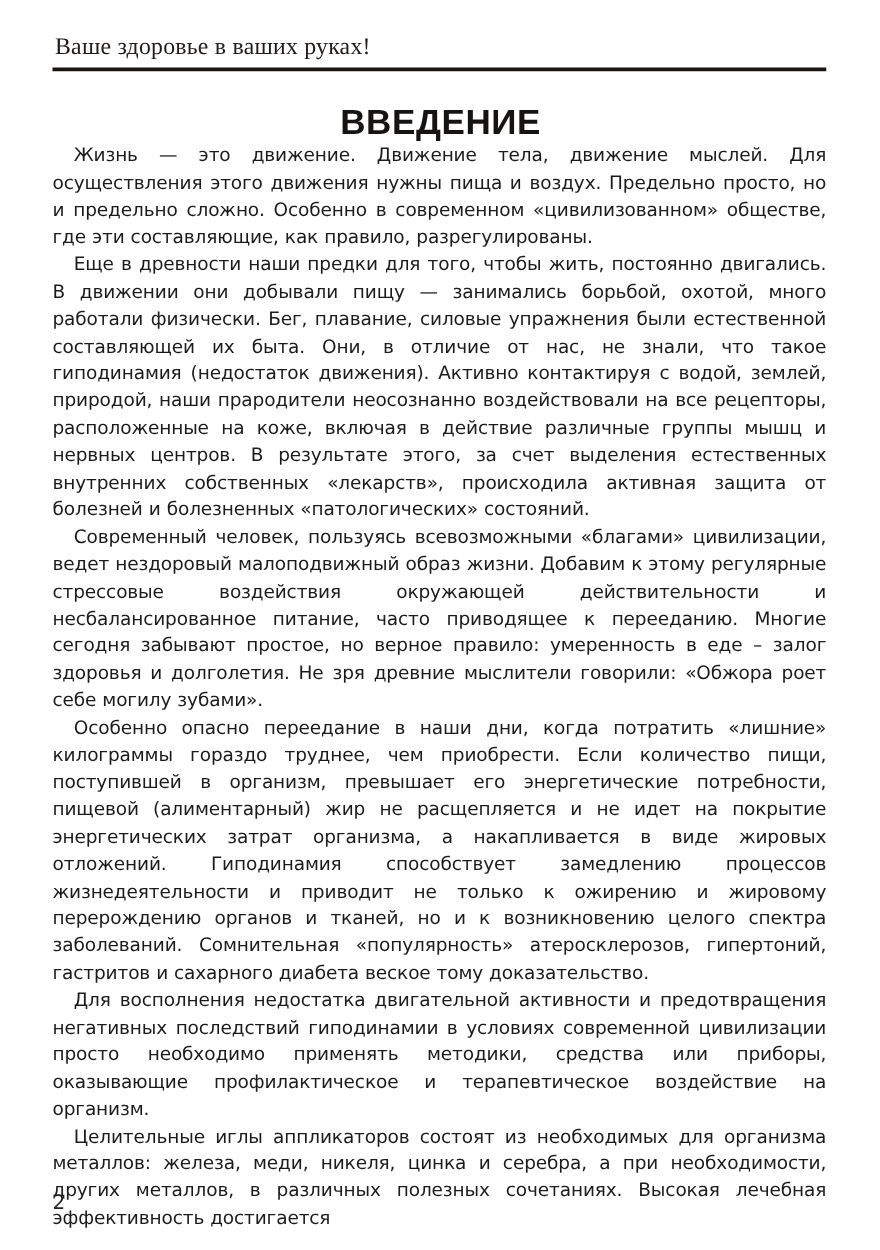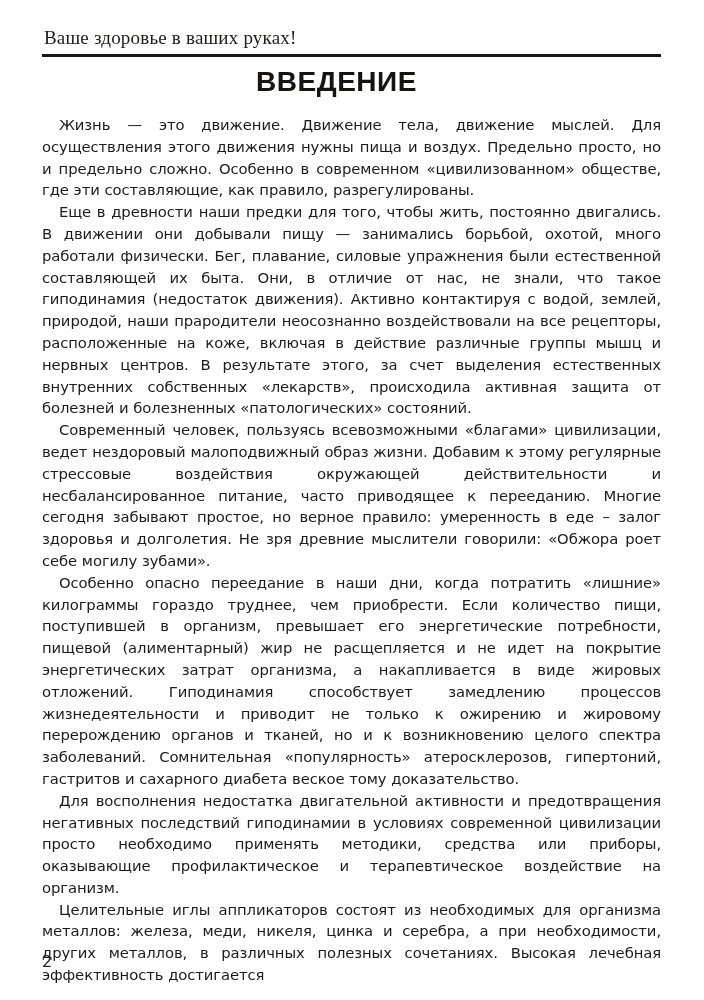--- a/index.html
+++ b/index.html
@@ -32,21 +32,21 @@
     left: 42px;
     width: 619px;
     height: 3px;
     background: #181512;
   }
   .page-title {
     position: absolute;
     top: 66px;
     left: 0;
     width: 595px;
-    margin: 0;
+    margin: 16px;
     text-align: center;
     font-family: "Liberation Sans", "DejaVu Sans", sans-serif;
     font-weight: 700;
     font-size: 28px;
     line-height: 32px;
     letter-spacing: 0.5px;
     color: #161412;
     padding-left: 39px;
   }
   .content {

